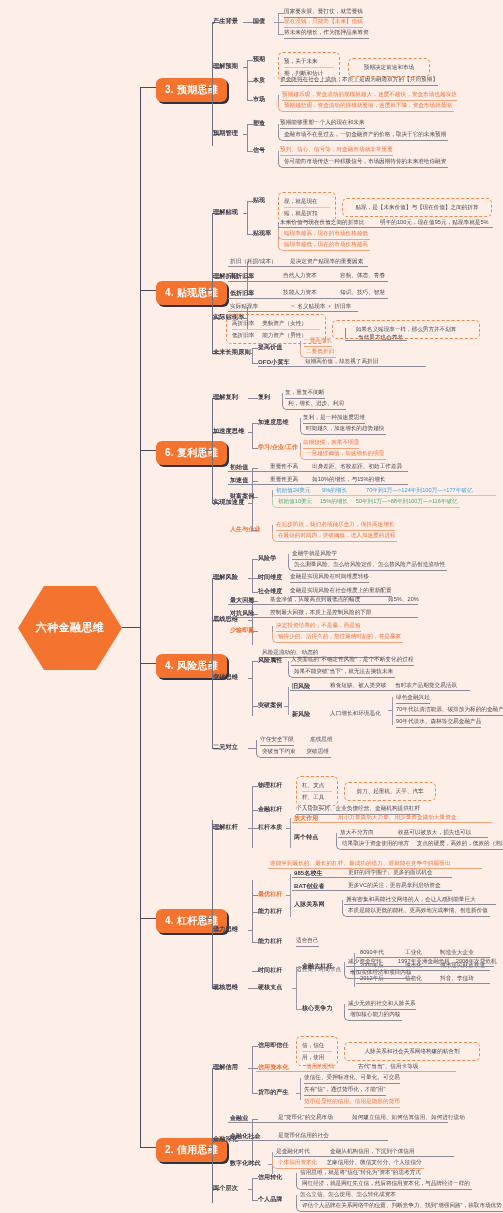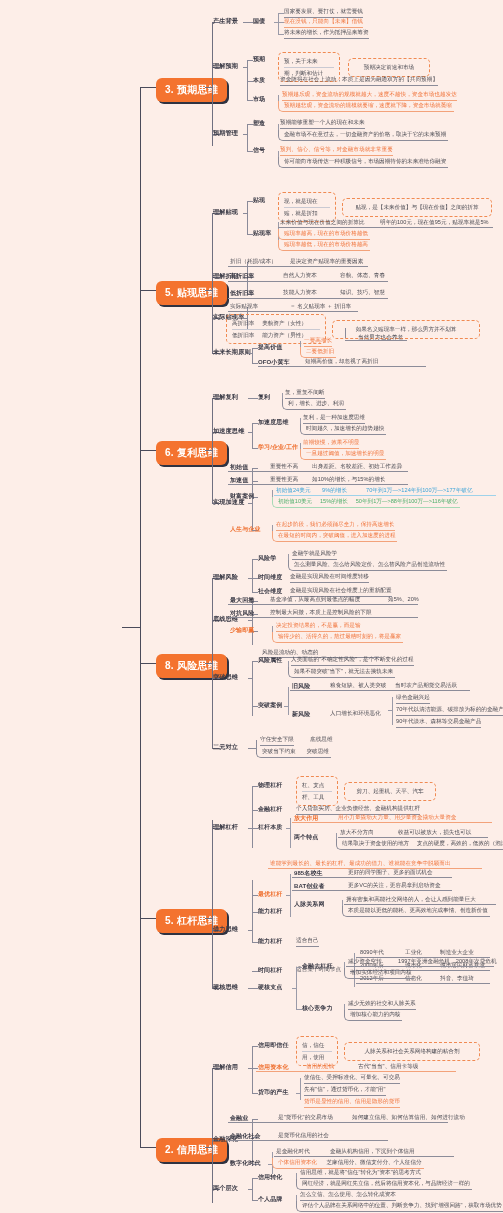--- a/index.html
+++ b/index.html
@@ -147,21 +147,21 @@
   <div class="l4-spine" style="left:278px;top:124px;height:12px;"></div>
   <div class="leaf" style="left:280px;top:119px;"><span>预期能够重塑一个人的现在和未来</span></div>
   <div class="leafbox" style="left:278px;top:130px;"><span>金融市场不在意过去，一切金融资产的价格，取决于它的未来预期</span></div>
 
   <div class="l3" style="left:253px;top:146px;"><span>信号</span></div>
   <div class="l4-spine" style="left:278px;top:151px;height:12px;"></div>
   <div class="leaf hi" style="left:280px;top:146px;"><span>预判、信心、信号等，对金融市场就非常重要</span></div>
   <div class="leafbox" style="left:278px;top:157px;"><span>你可能向市场传达一种积极信号，市场因期待你的未来准给你融资</span></div>
 
   <div class="hline" style="left:140px;top:290px;width:16px;"></div>
-  <div class="branch" style="left:156px;top:281px;"><span>5. 贴现思维</span></div>
+  <div class="branch" style="left:156px;top:281px;"><span>4. 贴现思维</span></div>
 
   <div class="l2-spine" style="left:212px;top:213px;height:140px;"></div>
   <div class="l2-h" style="left:205px;top:290px;width:7px;"></div>
 
   <div class="l2-h" style="left:212px;top:213px;width:8px;"></div>
   <div class="l2" style="left:213px;top:208px;"><span>理解贴现</span></div>
   <div class="l3-spine" style="left:247px;top:201px;height:33px;"></div>
   <div class="l3-h" style="left:243px;top:213px;width:4px;"></div>
   <div class="l3-h" style="left:247px;top:201px;width:6px;"></div>
   <div class="l3-h" style="left:247px;top:234px;width:6px;"></div>
@@ -292,21 +292,21 @@
     <span>15%的增长</span>&nbsp;&nbsp;&nbsp;&nbsp;
     <span>50年到1万—&gt;88年到100万—&gt;116年破亿</span>
   </div>
 
   <div class="l3 hi" style="left:230px;top:525px;"><span>人生与企业</span></div>
   <div class="l4-spine" style="left:272px;top:525px;height:11px;"></div>
   <div class="leaf hi" style="left:276px;top:521px;"><span>在起步阶段，我们必须踊尽全力，保持高速增长</span></div>
   <div class="leafbox hi" style="left:272px;top:531px;"><span>在最短的时间内，突破阈值，进入加速度的进程</span></div>
 
   <div class="hline" style="left:140px;top:663px;width:16px;"></div>
-  <div class="branch" style="left:156px;top:654px;"><span>8. 风险思维</span></div>
+  <div class="branch" style="left:156px;top:654px;"><span>4. 风险思维</span></div>
 
   <div class="l2-spine" style="left:212px;top:578px;height:170px;"></div>
   <div class="l2-h" style="left:205px;top:663px;width:7px;"></div>
 
   <div class="l2-h" style="left:212px;top:578px;width:8px;"></div>
   <div class="l2" style="left:213px;top:573px;"><span>理解风险</span></div>
   <div class="l3-spine" style="left:252px;top:559px;height:33px;"></div>
   <div class="l3-h" style="left:248px;top:578px;width:4px;"></div>
   <div class="l3-h" style="left:252px;top:559px;width:6px;"></div>
   <div class="l3-h" style="left:252px;top:578px;width:6px;"></div>
@@ -378,21 +378,21 @@
   <div class="l3-spine" style="left:256px;top:740px;height:14px;"></div>
   <div class="l3-h" style="left:248px;top:748px;width:8px;"></div>
   <div class="leaf" style="left:260px;top:736px;"><span>守住安全下限</span></div>
   <div class="leaf plain" style="left:310px;top:736px;"><span>底线思维</span></div>
   <div class="leafbox" style="left:256px;top:747px;">
     <span>突破当下约束</span>&nbsp;&nbsp;&nbsp;&nbsp;&nbsp;&nbsp;
     <span>突破思维</span>
   </div>
 
   <div class="hline" style="left:140px;top:918px;width:16px;"></div>
-  <div class="branch" style="left:156px;top:909px;"><span>5. 杠杆思维</span></div>
+  <div class="branch" style="left:156px;top:909px;"><span>4. 杠杆思维</span></div>
 
   <div class="l2-spine" style="left:212px;top:820px;height:168px;"></div>
   <div class="l2-h" style="left:205px;top:918px;width:7px;"></div>
 
   <div class="l2-h" style="left:212px;top:828px;width:8px;"></div>
   <div class="l2" style="left:213px;top:823px;"><span>理解杠杆</span></div>
   <div class="l3-spine" style="left:252px;top:786px;height:62px;"></div>
   <div class="l3-h" style="left:248px;top:828px;width:4px;"></div>
   <div class="l3-h" style="left:252px;top:786px;width:6px;"></div>
   <div class="l3-h" style="left:252px;top:810px;width:6px;"></div>
@@ -569,14 +569,17 @@
   <div class="l3" style="left:258px;top:1173px;"><span>信用转化</span></div>
   <div class="l4-spine" style="left:296px;top:1173px;height:11px;"></div>
   <div class="leaf" style="left:300px;top:1169px;"><span>信用思维，就是将"信任"转化为"资本"的思考方式</span></div>
   <div class="leafbox" style="left:296px;top:1179px;"><span>网红经济，就是网红先立信，然后将信用资本化，与品牌经济一样的</span></div>
 
   <div class="l3" style="left:258px;top:1195px;"><span>个人品牌</span></div>
   <div class="l4-spine" style="left:296px;top:1195px;height:11px;"></div>
   <div class="leaf" style="left:300px;top:1191px;"><span>怎么立信、怎么使用、怎么转化成资本</span></div>
   <div class="leafbox" style="left:296px;top:1201px;"><span>评估个人品牌在关系网络中的位置、判断竞争力、找到"增强回路"，获取市场优势</span></div>
 
+  <div class="hex">
+      <span>六种金融思维</span>
+    </div>
 
 </div>
 
 </body></html>

